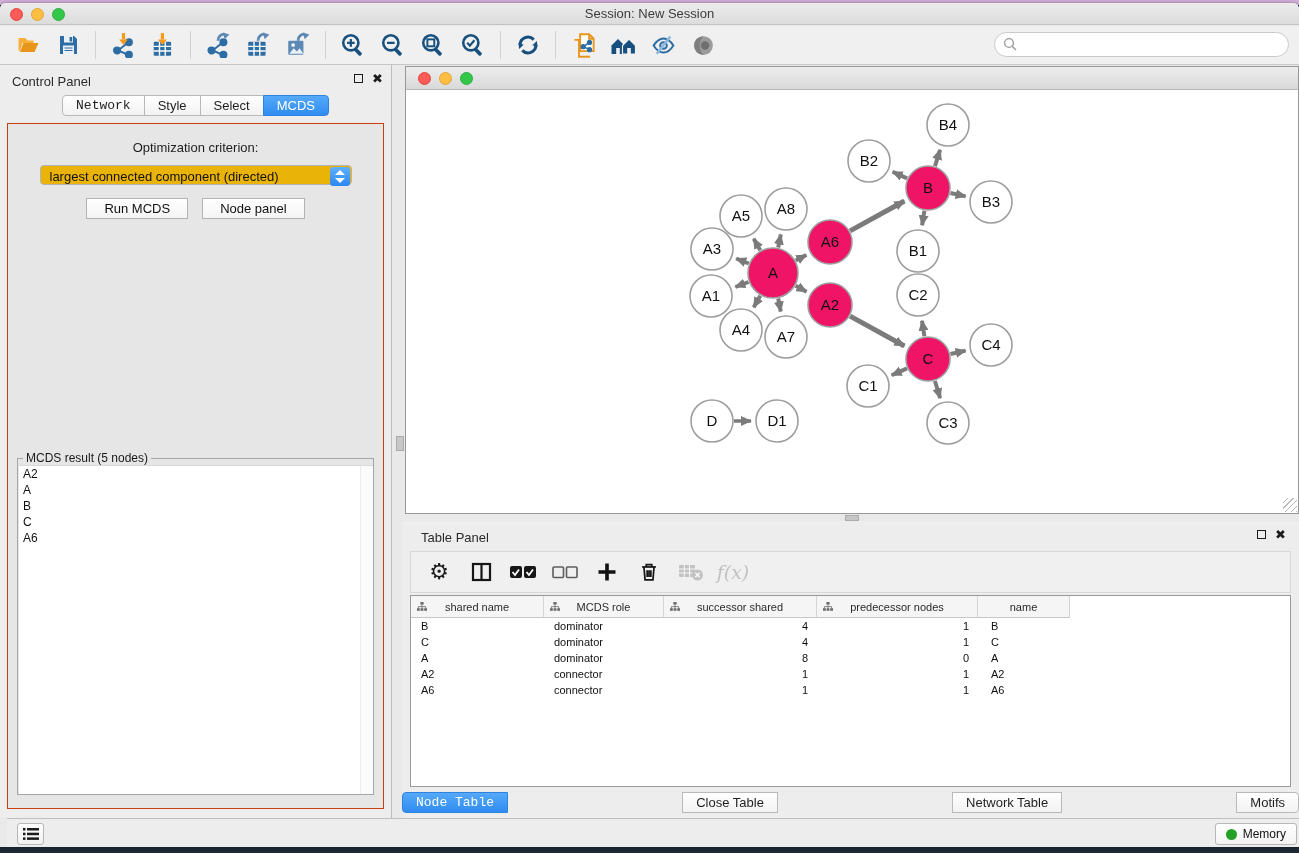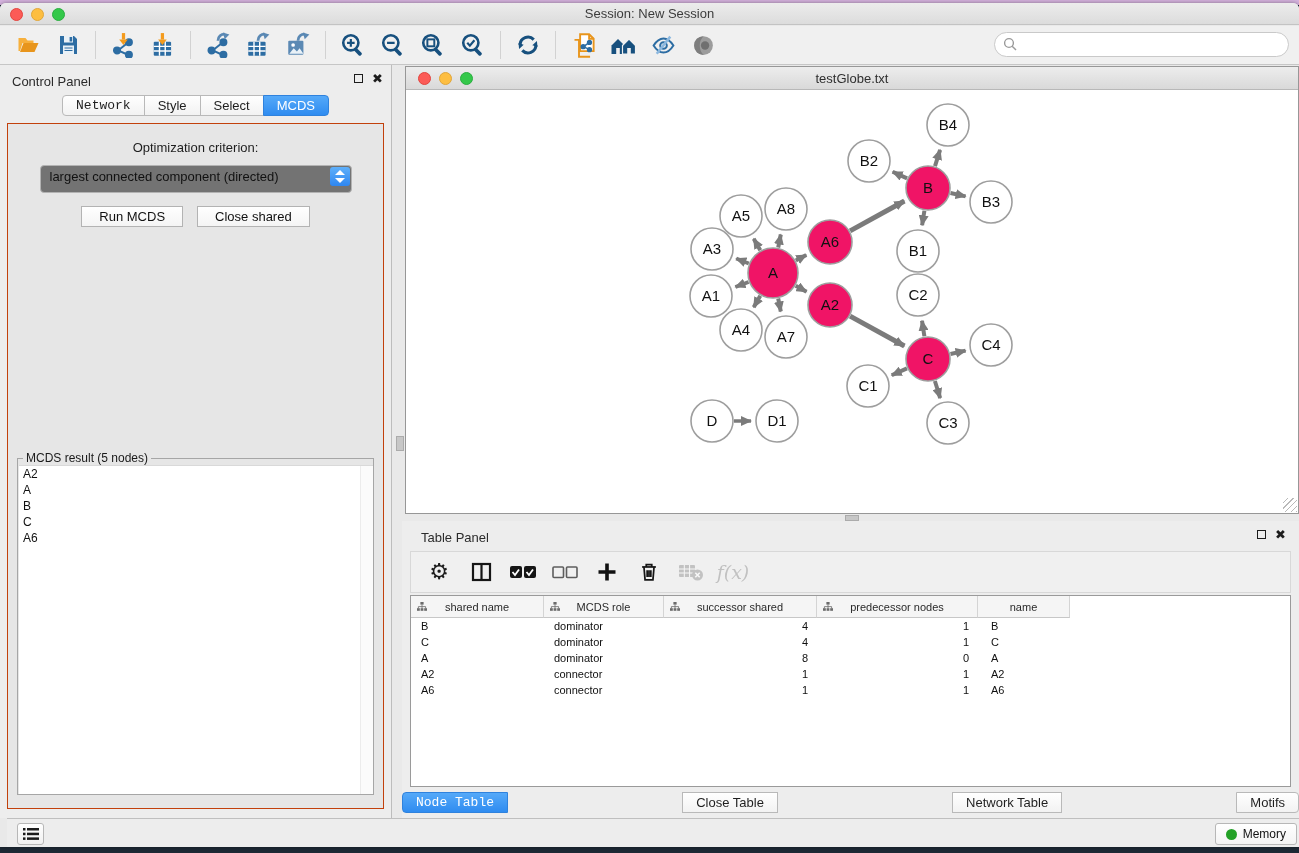--- a/index.html
+++ b/index.html
@@ -50,22 +50,22 @@
   .seg-tab { height:21px; padding:0 13px; background:linear-gradient(#ffffff,#f2f2f2);
     border:1px solid #b9b9b9; margin-left:-1px; font-size:13px; color:#1f1f1f;
     display:flex; align-items:center; cursor:default; }
   .seg-tab:first-child { border-radius:4px 0 0 4px; margin-left:0;font-family:Liberation Mono, monospace; }
   .seg-tab:last-child  { border-radius:0 4px 4px 0; }
   .seg-tab.active { background:linear-gradient(#55a9f9,#2f8cf0); border-color:#2f82dd; color:#fff; }
 
   #cp-content { position:absolute; left:7px; top:58px; width:377px; height:686px;
     background:#e6e6e6; border:1px solid #c2410c; }
   #opt-label { margin-top:16px; text-align:center; font-size:13px; color:#1e1e1e; }
-  #opt-select { position:relative; margin:10px auto 0; width:312px; height:28px;
-    background:#737373; border:1px solid #b3b3b3; border-radius:4px; }
+  #opt-select { position:relative; margin:10px auto 0; width:312px; height:20px;
+    background:#eab308; border:1px solid #b3b3b3; border-radius:4px; }
   #opt-select-value { position:absolute; left:9px; top:3px; font-size:13px; color:#111; }
   #opt-stepper { position:absolute; right:1px; top:1px; width:20px; height:19px; border-radius:3px;
     background:linear-gradient(#5fb0fa,#2e86f0); }
   .chev { position:absolute; left:5px; width:0; height:0; border-left:5px solid transparent;
     border-right:5px solid transparent; }
   .chev.up { top:3px; border-bottom:5px solid #fff; }
   .chev.dn { bottom:3px; border-top:5px solid #fff; }
   #cp-buttons { margin-top:13px; display:flex; justify-content:center; gap:14px; }
   .push-btn { height:21px; padding:0 17px; font-size:13px; color:#111;
     background:linear-gradient(#ffffff,#f4f4f4); border:1px solid #b3b3b3; border-radius:0; }
@@ -348,21 +348,21 @@
         <div id="opt-label">Optimization criterion:</div>
         <div id="opt-select">
           <span id="opt-select-value">largest connected component (directed)</span>
           <span id="opt-stepper">
             <span class="chev up"></span>
               <span class="chev dn"></span>
           </span>
         </div>
         <div id="cp-buttons">
           <button class="push-btn">Run MCDS</button>
-          <button class="push-btn">Close shared</button>
+          <button class="push-btn">Node panel</button>
         </div>
 
         <div id="result-group">
           <span id="result-legend">MCDS result (5 nodes)</span>
           <div id="result-list">
             <div class="result-item">A2</div>
               <div class="result-item">A</div>
               <div class="result-item">B</div>
               <div class="result-item">C</div>
               <div class="result-item">A6</div>
@@ -370,21 +370,20 @@
           </div>
         </div>
       </div>
     </div>
 
     <div id="net-frame">
       <div id="net-titlebar">
         <span class="tl red"></span>
         <span class="tl yel"></span>
         <span class="tl grn"></span>
-        <div id="net-title">testGlobe.txt</div>
       </div>
       <div id="net-canvas"><svg width="890" height="421" viewBox="0 0 890 421">
             <defs>
               <marker id="arrow" markerWidth="12" markerHeight="10" refX="10" refY="5" orient="auto" markerUnits="userSpaceOnUse">
                 <path d="M0 0L11 5L0 10Z" fill="#7b7b7b"></path>
               </marker>
             </defs>
             <line x1="341.6" y1="191.0" x2="328.4" y2="196.0" stroke="#7b7b7b" stroke-width="4" marker-end="url(#arrow)"></line>
             <line x1="341.8" y1="172.5" x2="329.2" y2="167.5" stroke="#7b7b7b" stroke-width="4" marker-end="url(#arrow)"></line>
             <line x1="353.3" y1="204.7" x2="346.7" y2="216.3" stroke="#7b7b7b" stroke-width="4" marker-end="url(#arrow)"></line>

